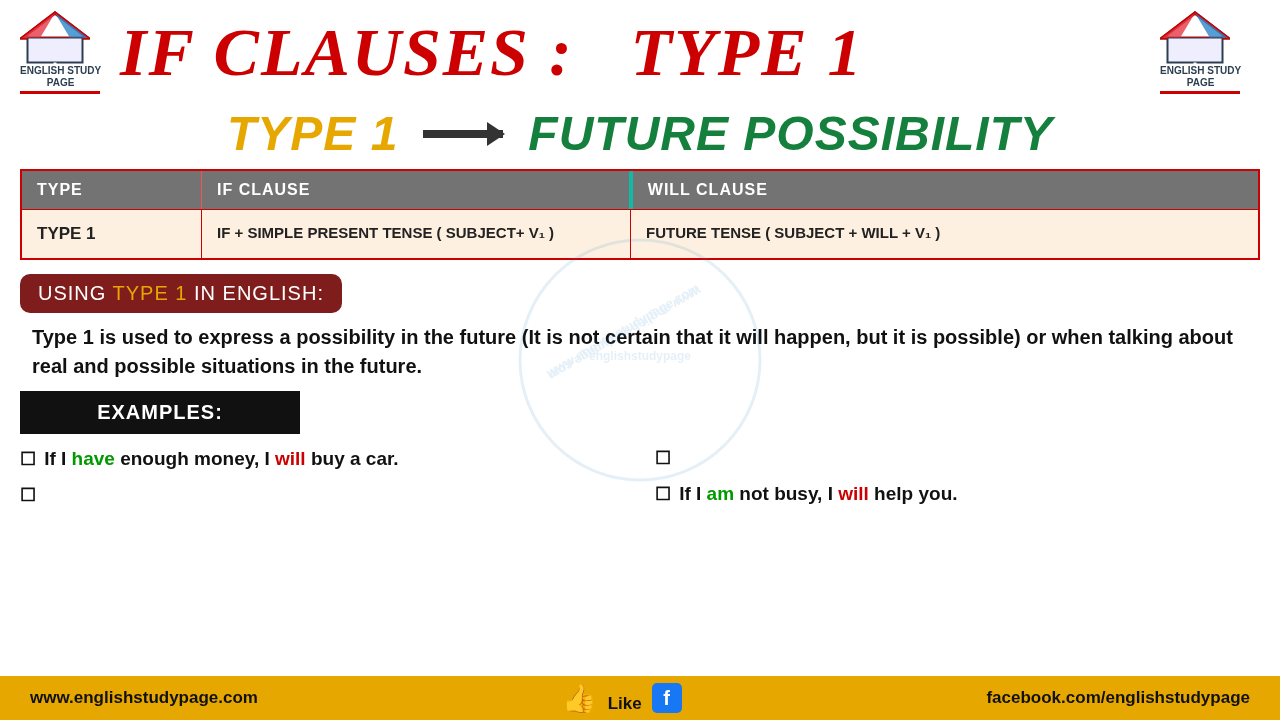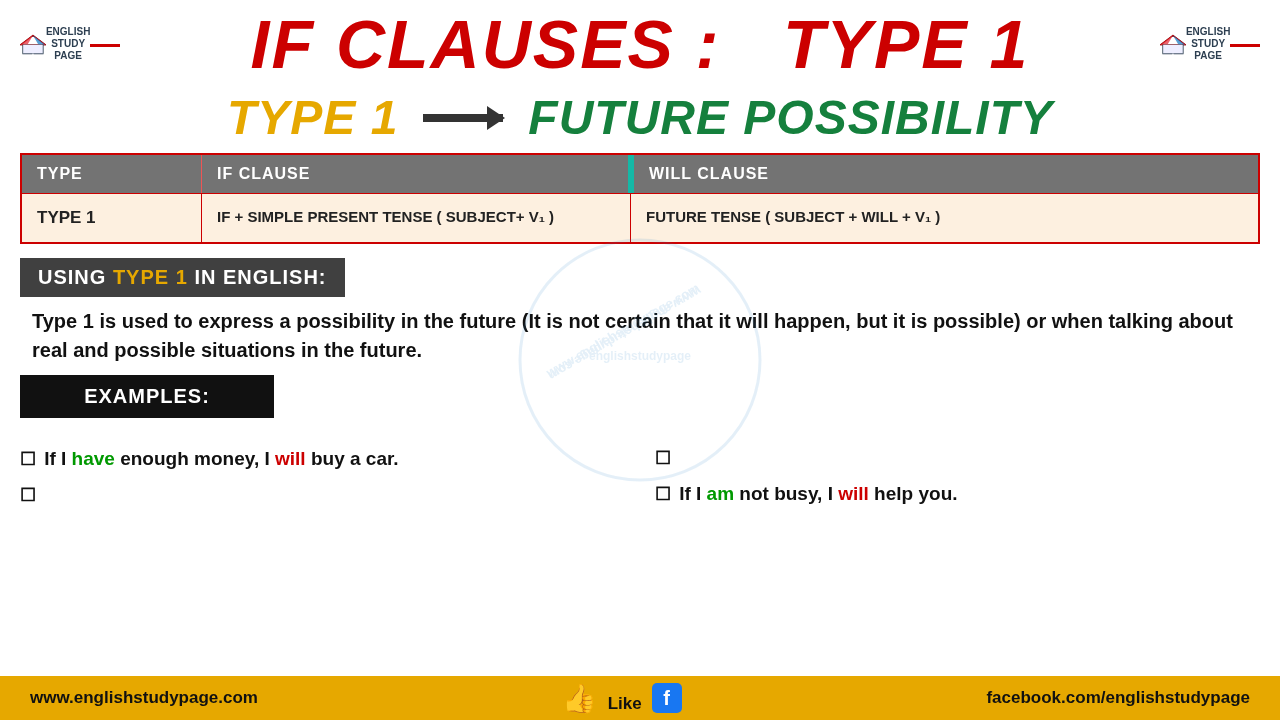--- a/index.html
+++ b/index.html
@@ -16,37 +16,37 @@
     .header {
       background: #fff;
       display: flex;
       align-items: center;
       justify-content: space-between;
       padding: 10px 20px 0 20px;
       position: relative;
     }
     .header-center {
       flex: 1;
-      text-align: center;
+      font-family: Liberation Serif, serif;
     }
     .header-title {
       font-size: 68px;
       font-weight: 900;
       color: #2c3e50;
       letter-spacing: 2px;
       font-style: italic;
       line-height: 1;
     }
     .header-title span {
       color: #cc0000;
     }
     .logo {
       display: flex;
-      flex-direction: row;
-      align-items: center;
+      flex-direction: column;
+      align-items: flex-start;
       font-size: 11px;
       font-weight: 900;
       color: #2c3e50;
       text-align: center;
       width: 100px;
     }
     .logo-house {
       width: 70px;
       height: 55px;
     }
@@ -115,21 +115,21 @@
       background: #737373;
     }
     .table-col {
       padding: 10px 15px;
       font-weight: 900;
       color: #fff;
       font-size: 16px;
       letter-spacing: 1px;
     }
     .table-col-1 { width: 180px; border-right: 1px solid #e55; }
-    .table-col-2 { flex: 1; border-right: 6px solid #14b8a6; }
+    .table-col-2 { flex: 1; border-right: 4px solid #14b8a6; }
     .table-col-3 { flex: 1.5; }
     .table-row {
       display: flex;
       background: #fdf0e0;
       border-top: 1px solid #cc0000;
     }
     .table-cell {
       padding: 14px 15px;
       font-weight: 700;
       font-size: 15px;
@@ -138,50 +138,51 @@
     .table-cell-1 { width: 180px; border-right: 1px solid #cc0000; font-size: 17px; }
     .table-cell-2 { flex: 1; border-right: 1px solid #cc0000; }
     .table-cell-3 { flex: 1.5; }
 
     
     .using-section {
       margin: 14px 20px 8px 20px;
     }
     .using-badge {
       display: inline-block;
-      background: #404040;
+      background: #7f1d1d;
       color: #fff;
-      font-weight: 700;
+      font-weight: 400;
       font-size: 20px;
       padding: 8px 18px;
       letter-spacing: 1px;
+      border-radius: 10px;
     }
     .using-badge .type1 {
       color: #e6a800;
     }
     .description {
       margin: 10px 0 10px 12px;
       font-size: 20px;
       font-weight: 700;
       color: #111;
       line-height: 1.45;
     }
 
     
     .examples-badge {
       display: inline-block;
       background: #111;
       color: #fff;
       font-weight: 900;
       font-size: 20px;
       padding: 10px 0;
-      width: 254px;
+      width: 280px;
       text-align: center;
       letter-spacing: 1px;
-      margin-bottom: 28px;
+      margin-bottom: 12px;
     }
 
     
     .examples-section {
       padding: 0 20px;
     }
     .examples-grid {
       display: flex;
       gap: 30px;
     }

